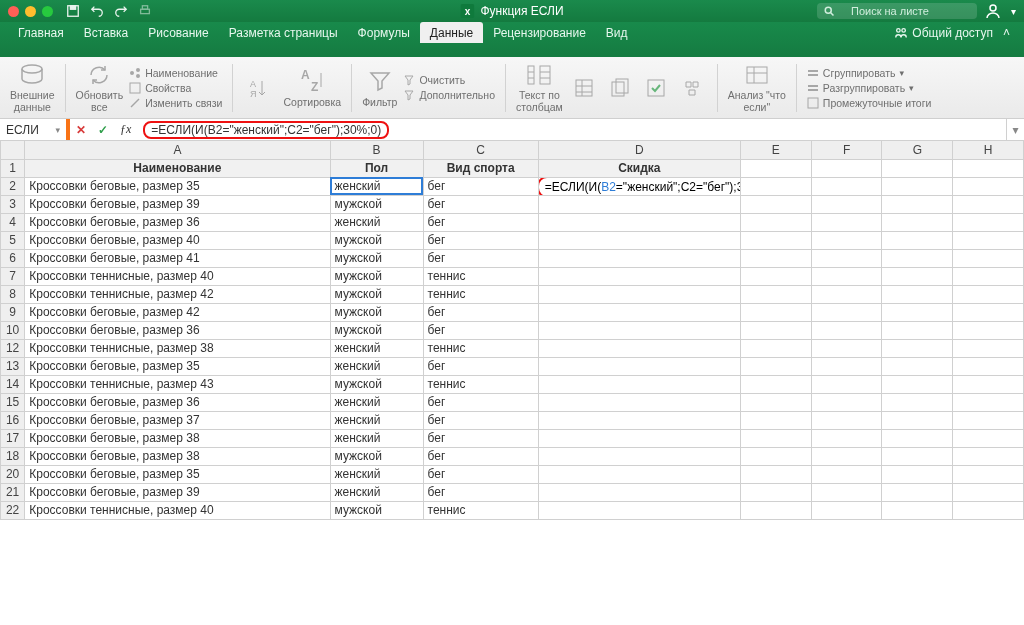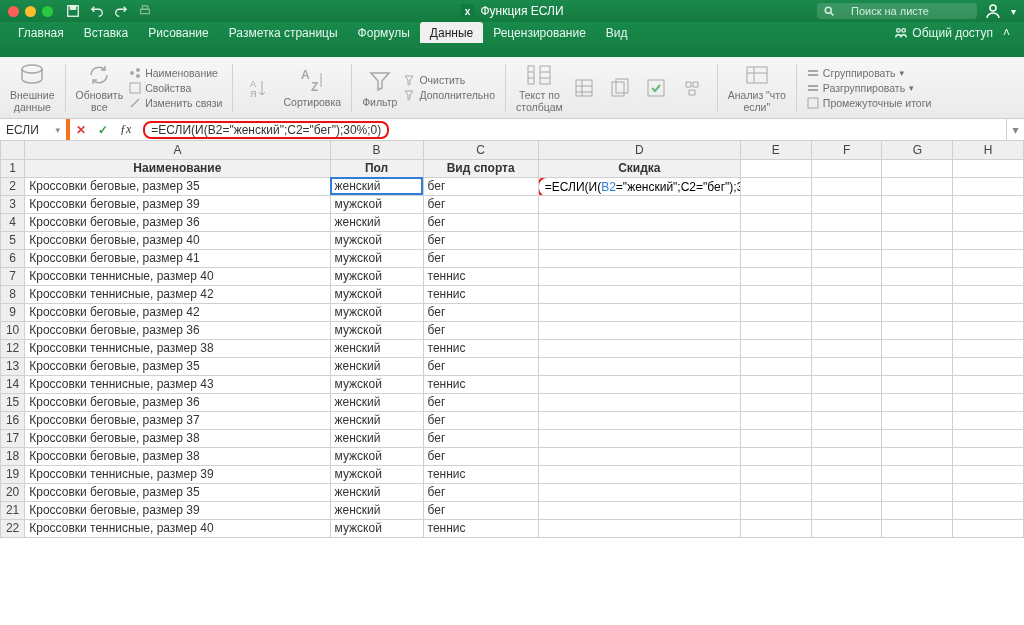--- a/index.html
+++ b/index.html
@@ -556,31 +556,20 @@
     <td>Кроссовки беговые, размер 38</td>
     <td class="center">мужской</td>
     <td class="center">бег</td>
     <td></td>
     <td></td>
           <td></td>
           <td></td>
           <td></td>
         </tr>
         <tr>
-          <th class="">19</th>
-    <td>Кроссовки теннисные, размер 39</td>
-    <td class="center">мужской</td>
-    <td class="center">теннис</td>
-    <td></td>
-    <td></td>
-          <td></td>
-          <td></td>
-          <td></td>
-        </tr>
-        <tr>
           <th class="">20</th>
     <td>Кроссовки беговые, размер 35</td>
     <td class="center">женский</td>
     <td class="center">бег</td>
     <td></td>
     <td></td>
           <td></td>
           <td></td>
           <td></td>
         </tr>

